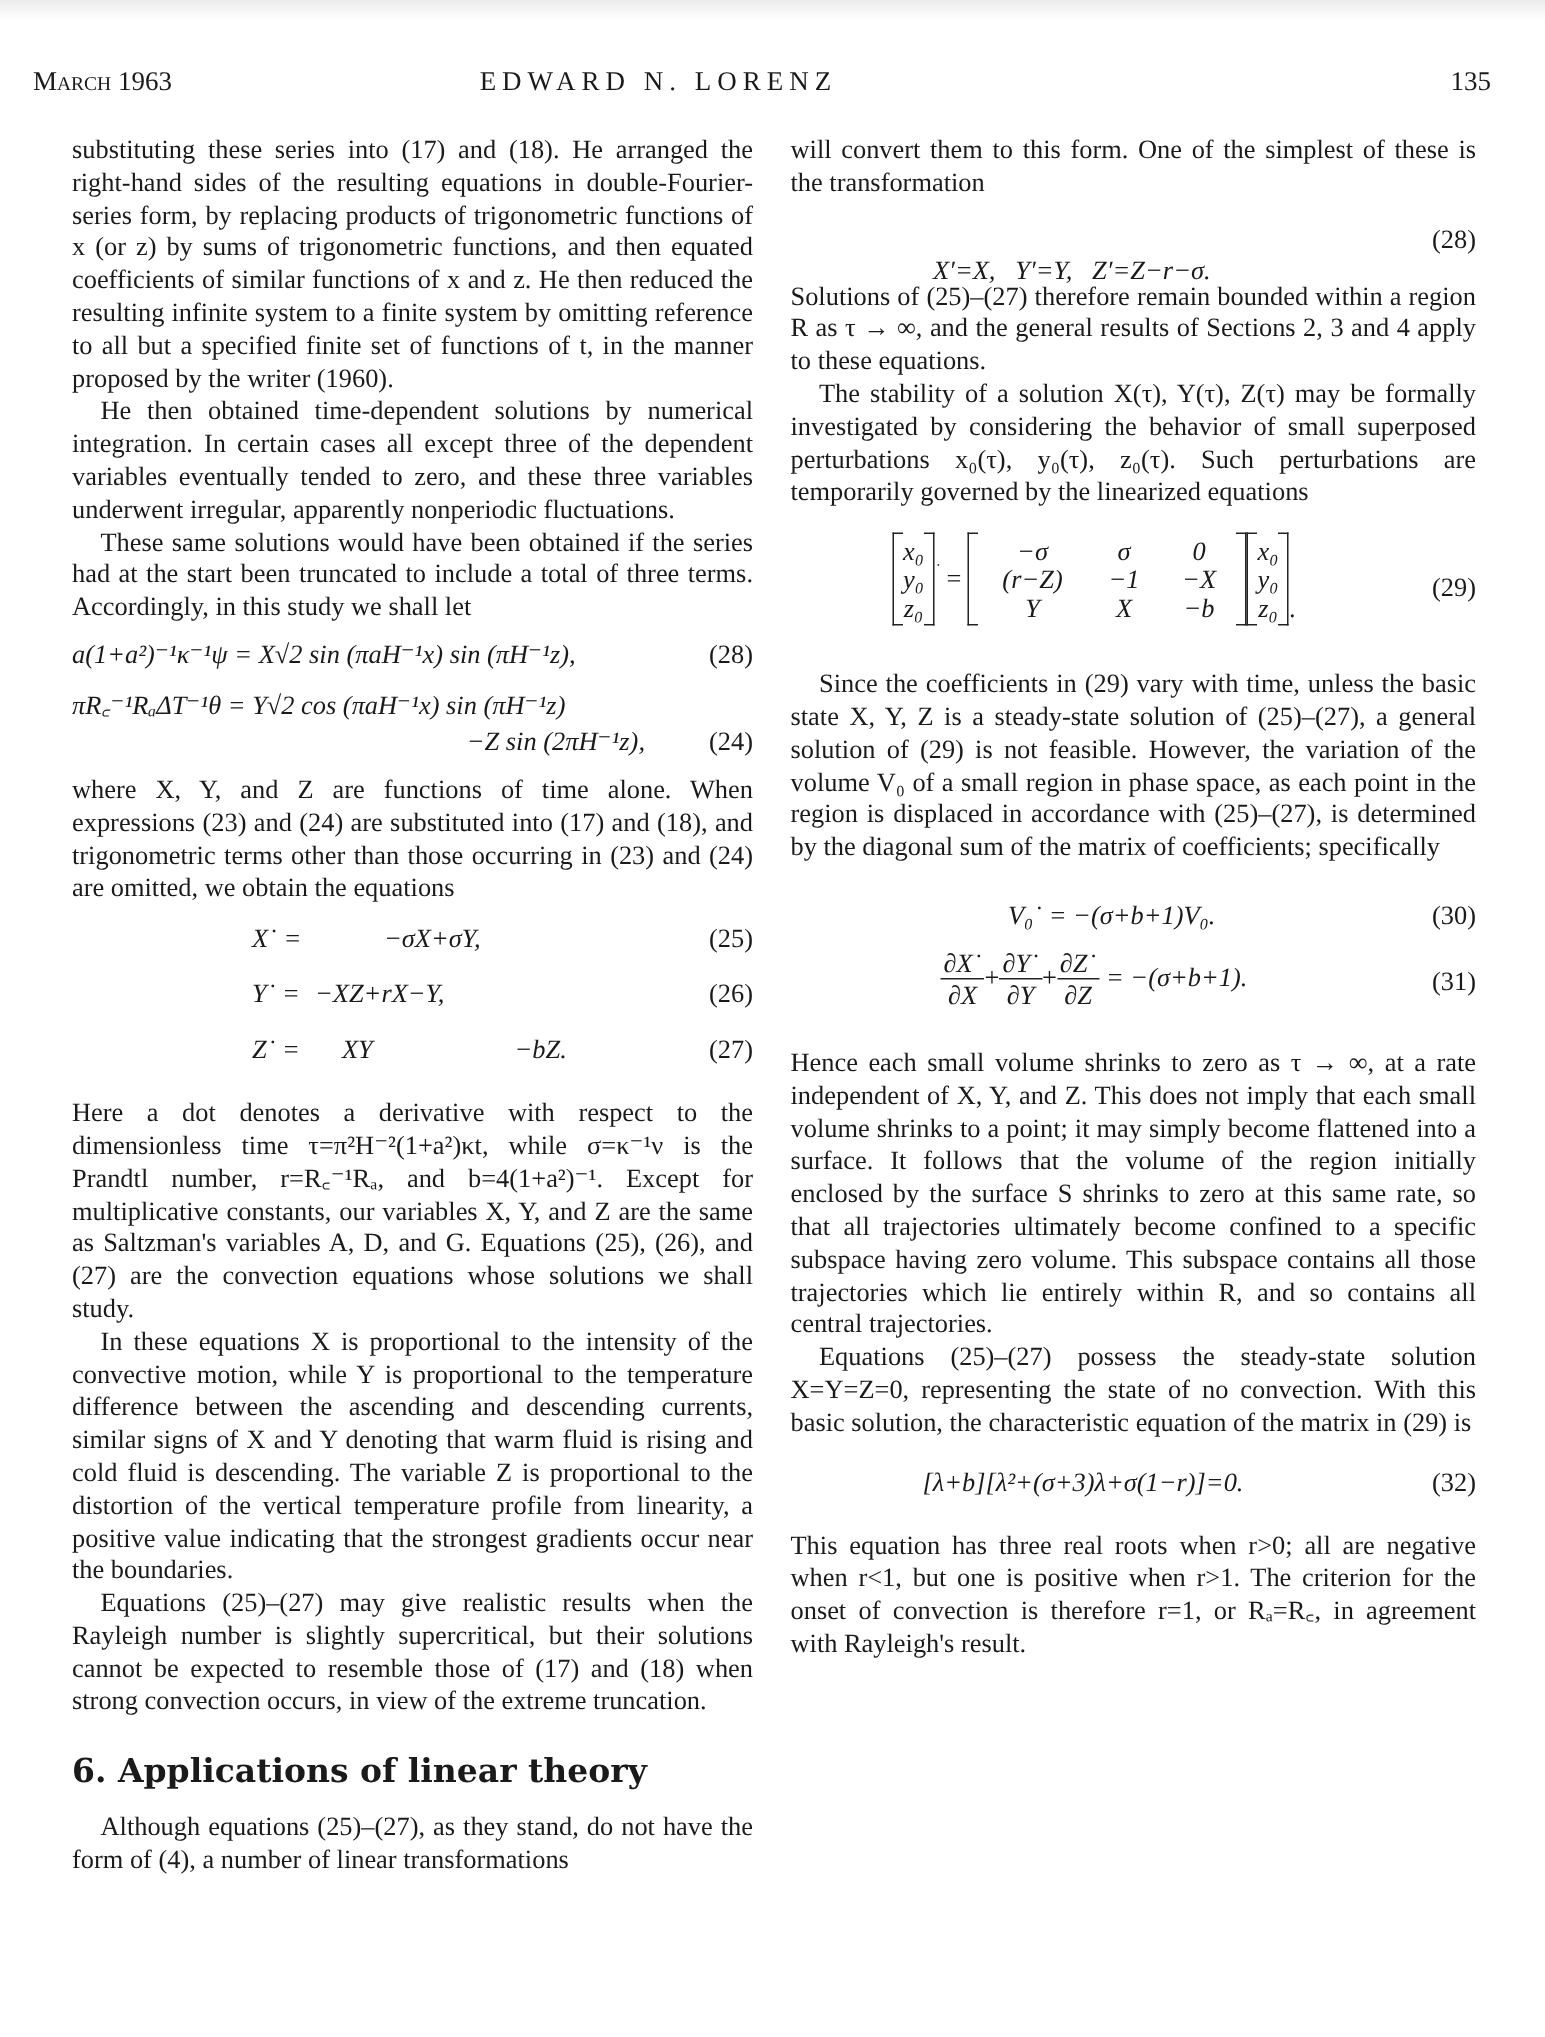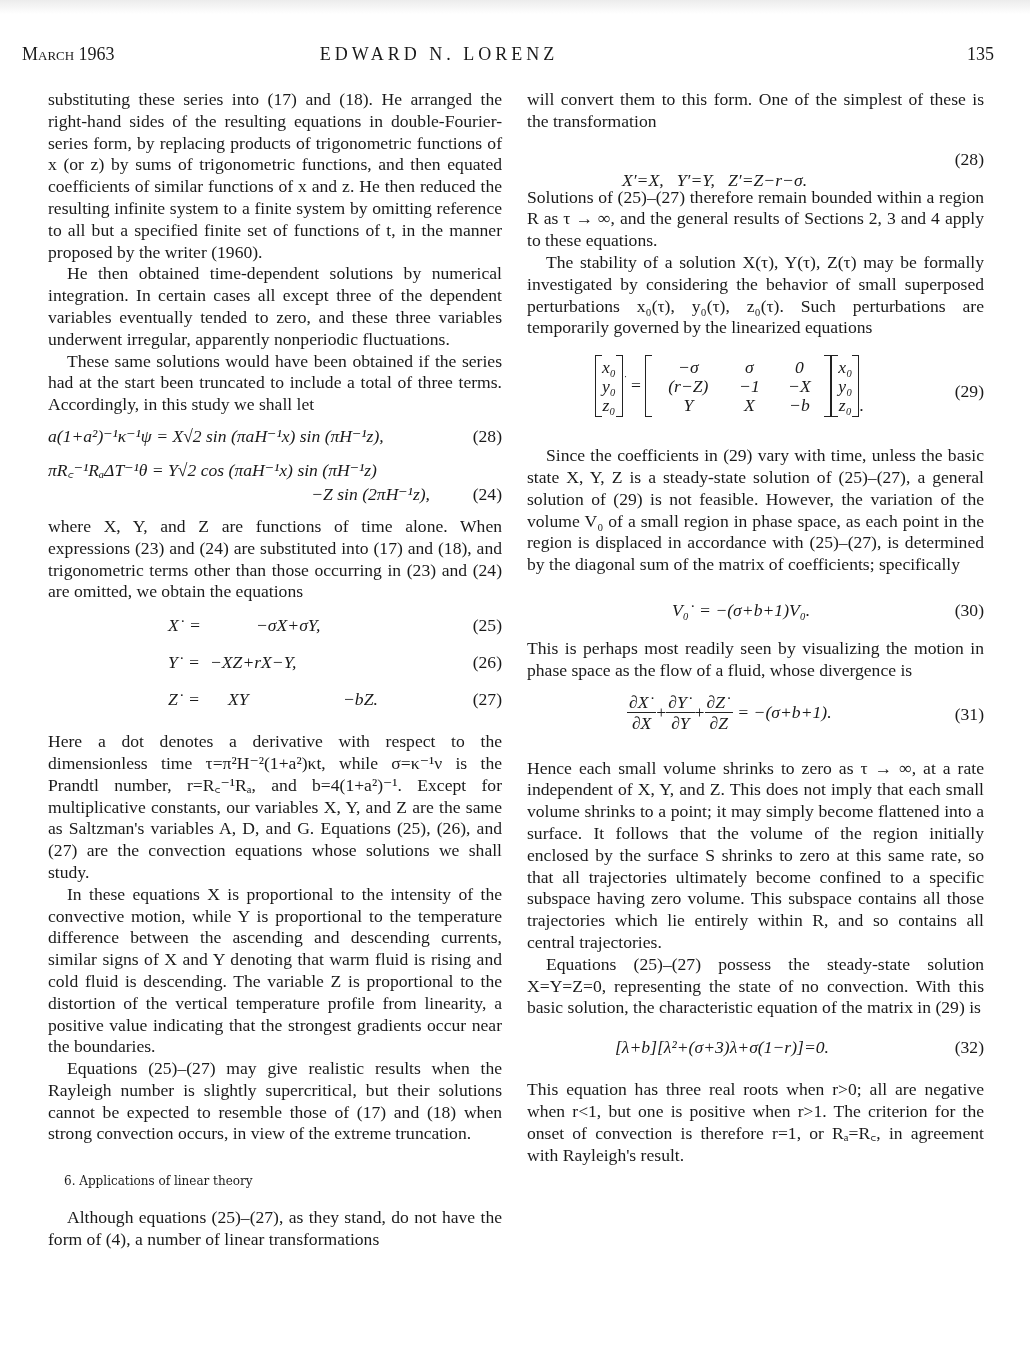--- a/index.html
+++ b/index.html
@@ -16,21 +16,21 @@
     .header .right { position:absolute; right:36px; font-size:18px; }
 
     .col { position:absolute; top:89px; font-size:17.6px; line-height:21.8px; text-align: justify; }
     .col.left { left:48px; width:454px; }
     .col.right { left:527px; width:457px; }
     p { margin:0; }
     p.indent { text-indent: 19px; }
     i, .it { font-style: italic; }
     .eq { position: relative; height: 22px; margin: 0; white-space: nowrap; text-align: left; }
     .eqnum { position:absolute; right:0; top:0; }
-    .sec-head { font-weight: normal; font-family: "DejaVu Serif", serif; font-size:12px; margin: 26px 0 14px 16px; }
+    .sec-head { font-weight: bold; font-family: "DejaVu Serif", serif; font-size:22px; margin: 26px 0 14px 0; }
     sub, sup { font-size: 11px; line-height: 0; }
     .frac { display:inline-block; vertical-align: middle; text-align:center; }
     .frac .num { display:block; border-bottom: 1px solid #222; padding: 0 2px; line-height:20px;}
     .frac .den { display:block; line-height:20px; }
     .bracket { display:inline-block; vertical-align: middle; border: 1.5px solid #222; width: 6px; height: 60px; }
     .bracket.l { border-right: none; }
     .bracket.r { border-left: none; }
     .mcol { display:inline-block; vertical-align: middle; text-align:center; line-height:19px; }
     .sqrt { border-top: 1px solid #222; padding-left:1px; }
   </style>
@@ -110,21 +110,20 @@
     <span class="eqnum" style="top:30px;">(29)</span>
   </div>
 
   <p class="indent" style="margin-top:14px;">Since the coefficients in (29) vary with time, unless the basic state X, Y, Z is a steady-state solution of (25)–(27), a general solution of (29) is not feasible. However, the variation of the volume V₀ of a small region in phase space, as each point in the region is displaced in accordance with (25)–(27), is determined by the diagonal sum of the matrix of coefficients; specifically</p>
 
   <div class="eq it" style="margin-top:24px;">
     <span style="position:absolute; left:145px;">V₀˙ = −(σ+b+1)V₀.</span>
     <span class="eqnum" style="font-style:normal;">(30)</span>
   </div>
 
-  <p style="margin-top:16px;">This is perhaps most readily seen by visualizing the motion in phase space as the flow of a fluid, whose divergence is</p>
 
   <div style="position:relative; height:50px; margin-top:10px;">
     <div style="position:absolute; left:100px; top:0; font-style:italic; white-space:nowrap;">
       <span class="frac"><span class="num">∂X˙</span><span class="den">∂X</span></span><span style="vertical-align:middle; font-style:normal;">+</span><span class="frac"><span class="num">∂Y˙</span><span class="den">∂Y</span></span><span style="vertical-align:middle; font-style:normal;">+</span><span class="frac"><span class="num">∂Z˙</span><span class="den">∂Z</span></span>
       <span style="vertical-align:middle;">= −(σ+b+1).</span>
     </div>
     <span class="eqnum" style="top:12px;">(31)</span>
   </div>
 
   <p style="margin-top:16px;">Hence each small volume shrinks to zero as τ → ∞, at a rate independent of X, Y, and Z. This does not imply that each small volume shrinks to a point; it may simply become flattened into a surface. It follows that the volume of the region initially enclosed by the surface S shrinks to zero at this same rate, so that all trajectories ultimately become confined to a specific subspace having zero volume. This subspace contains all those trajectories which lie entirely within R, and so contains all central trajectories.</p>

